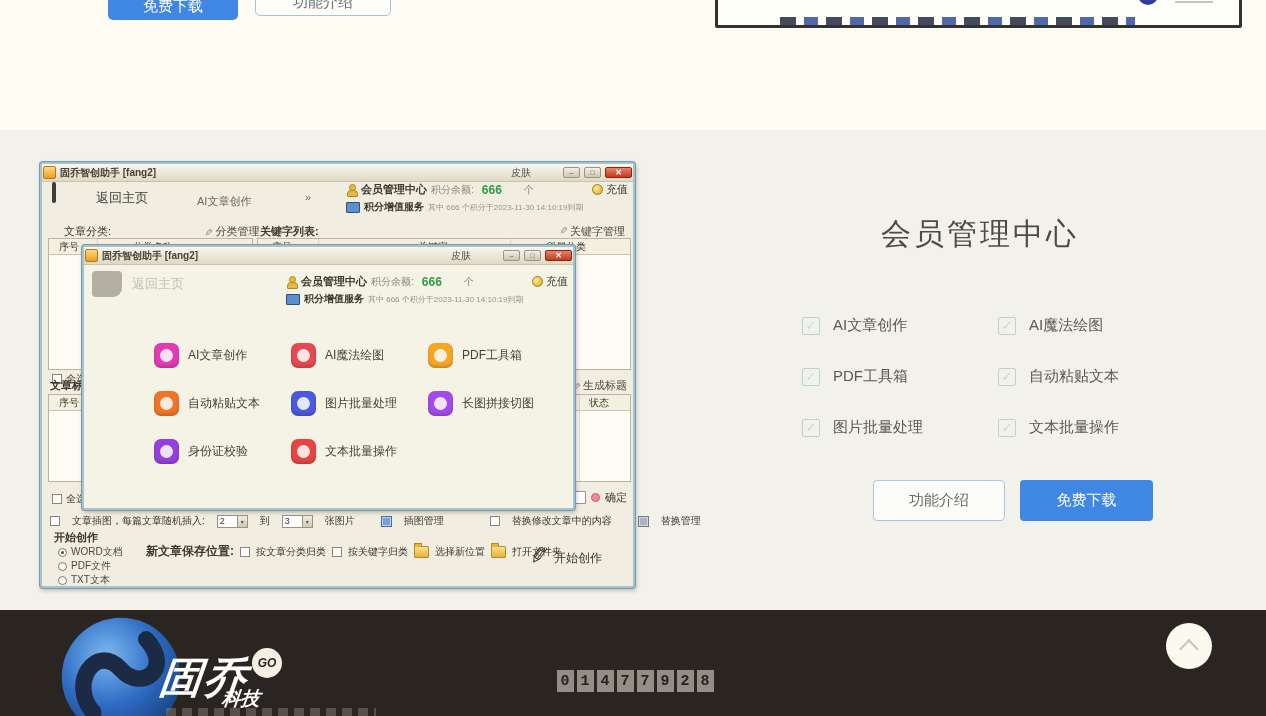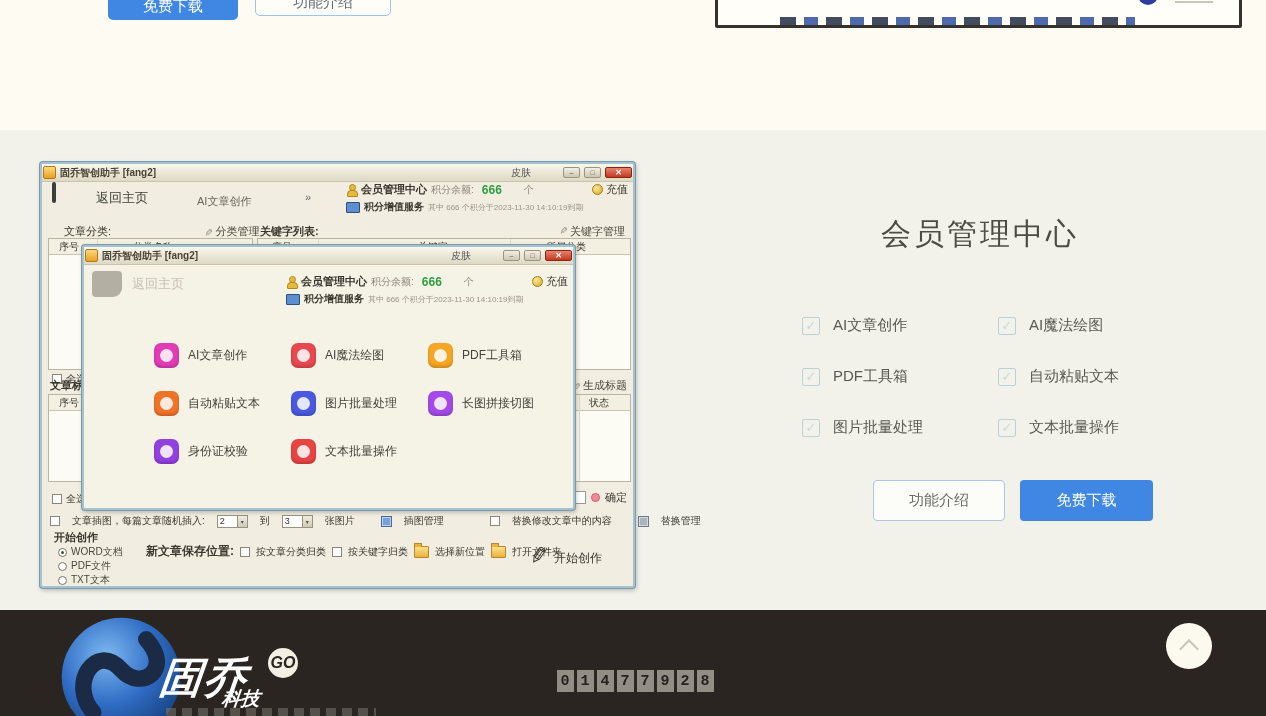--- a/index.html
+++ b/index.html
@@ -145,22 +145,22 @@
   .p-btn-intro{position:absolute;left:873px;top:350px;width:132px;height:41px;background:#fcfcf8;border:1px solid #a9c7ea;
        border-radius:4px;color:#6b6b66;font-size:15px;font-family:inherit;cursor:pointer}
   .p-btn-dl{position:absolute;left:1020px;top:350px;width:133px;height:41px;background:#3f87e2;border:none;
        border-radius:4px;color:#fff;font-size:15px;font-family:inherit;cursor:pointer}
 
   
   .footer{position:absolute;left:0;top:610px;width:1266px;height:106px;background:#2b2522;overflow:hidden}
   .f-logo{position:absolute;left:58px;top:4px;width:126px;height:126px}
   .f-name{position:absolute;left:160px;top:40px;font-size:42px;font-weight:bold;font-style:italic;color:#fff;
           transform:skewX(-6deg);letter-spacing:2px;white-space:nowrap}
-  .f-go{position:absolute;left:268px;top:38px;width:30px;height:30px;border-radius:50%;background:#f3efe3;color:#2b2522;
-        font-size:16px;font-weight:bold;font-style:italic;display:flex;align-items:center;justify-content:center}
+  .f-go{position:absolute;left:252px;top:38px;width:30px;height:30px;border-radius:50%;background:#f3efe3;color:#2b2522;
+        font-size:12px;font-weight:bold;font-style:italic;display:flex;align-items:center;justify-content:center}
   .f-sub2{position:absolute;left:222px;top:76px;font-size:19px;font-weight:bold;font-style:italic;color:#fff;transform:skewX(-6deg)}
   .f-tagline{position:absolute;left:166px;top:98px;width:210px;height:8px;opacity:.45;
         background:repeating-linear-gradient(90deg,#8a857c 0 10px,transparent 10px 16px)}
   .f-support{position:absolute;left:415px;top:32px;width:440px;text-align:center;font-size:14px;color:#b5b0a6;letter-spacing:1px}
   .f-counter{position:absolute;left:415px;top:60px;width:440px;display:flex;justify-content:center;gap:3px}
   .digit{width:17px;height:22px;background:#938e85;color:#262220;font-family:"Liberation Mono","DejaVu Sans Mono",monospace;
          font-size:15px;font-weight:bold;display:flex;align-items:center;justify-content:center}
   .f-top{position:absolute;left:1166px;top:13px;width:46px;height:46px;border-radius:50%;background:#fcf9ef;border:none;
          display:flex;align-items:center;justify-content:center;cursor:pointer}
   .chevup{width:12px;height:12px;border-left:2px solid #c9c5ba;border-top:2px solid #c9c5ba;transform:rotate(45deg);margin-top:6px}

